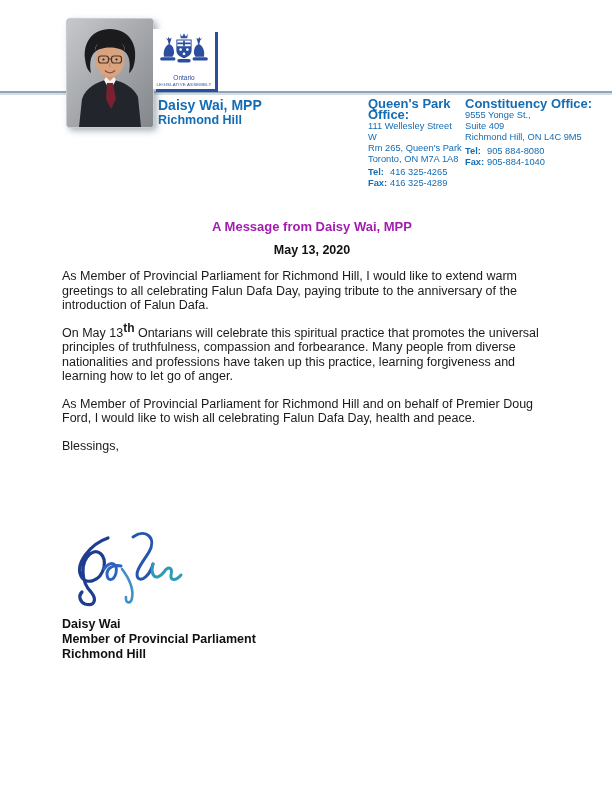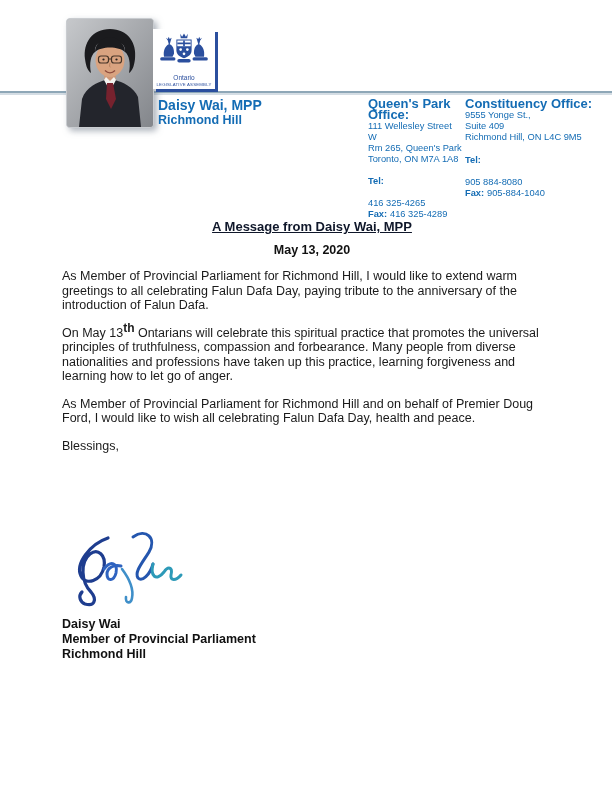--- a/index.html
+++ b/index.html
@@ -36,28 +36,28 @@
 
   .name-block{position:absolute;left:158px;top:97px;z-index:2;color:#146cb4;}
   .mpp-name{font-size:14px;font-weight:bold;line-height:16px;}
   .mpp-riding{font-size:12.5px;font-weight:bold;line-height:15px;}
 
   .office{position:absolute;top:99px;color:#146cb4;font-size:9.3px;line-height:10.9px;z-index:2;}
   .office.qp{left:368px;width:95px;}
   .office.co{left:465px;width:135px;}
   .office-title{font-weight:bold;font-size:13px;}
   .office-telfax{display:flex;}
-  .office-telfax.first{margin-top:12px;flex-direction:column;}
+  .office-telfax.first{margin-top:3px;}
   .tf-label{font-weight:bold;width:22px;flex:0 0 22px;}
 
   
   .body-col{position:absolute;left:62px;top:219px;width:500px;z-index:2;}
   .letter-title{
     text-align:center;font-size:13px;font-weight:bold;
-    text-decoration:underline;margin:0 0 9px 0;color:#0f172a;
+    margin:0 0 9px 0;color:#a21caf;
   }
   .letter-date{
     text-align:center;font-size:12.5px;font-weight:bold;
     margin:0 0 12px 0;color:#111;
   }
   .para{
     font-size:12.5px;line-height:14.5px;margin:0 0 13px 0;
     white-space:pre-line;color:#1a1a1a;
   }
   .para sup{font-size:12px;font-weight:bold;vertical-align:super;line-height:0;}

